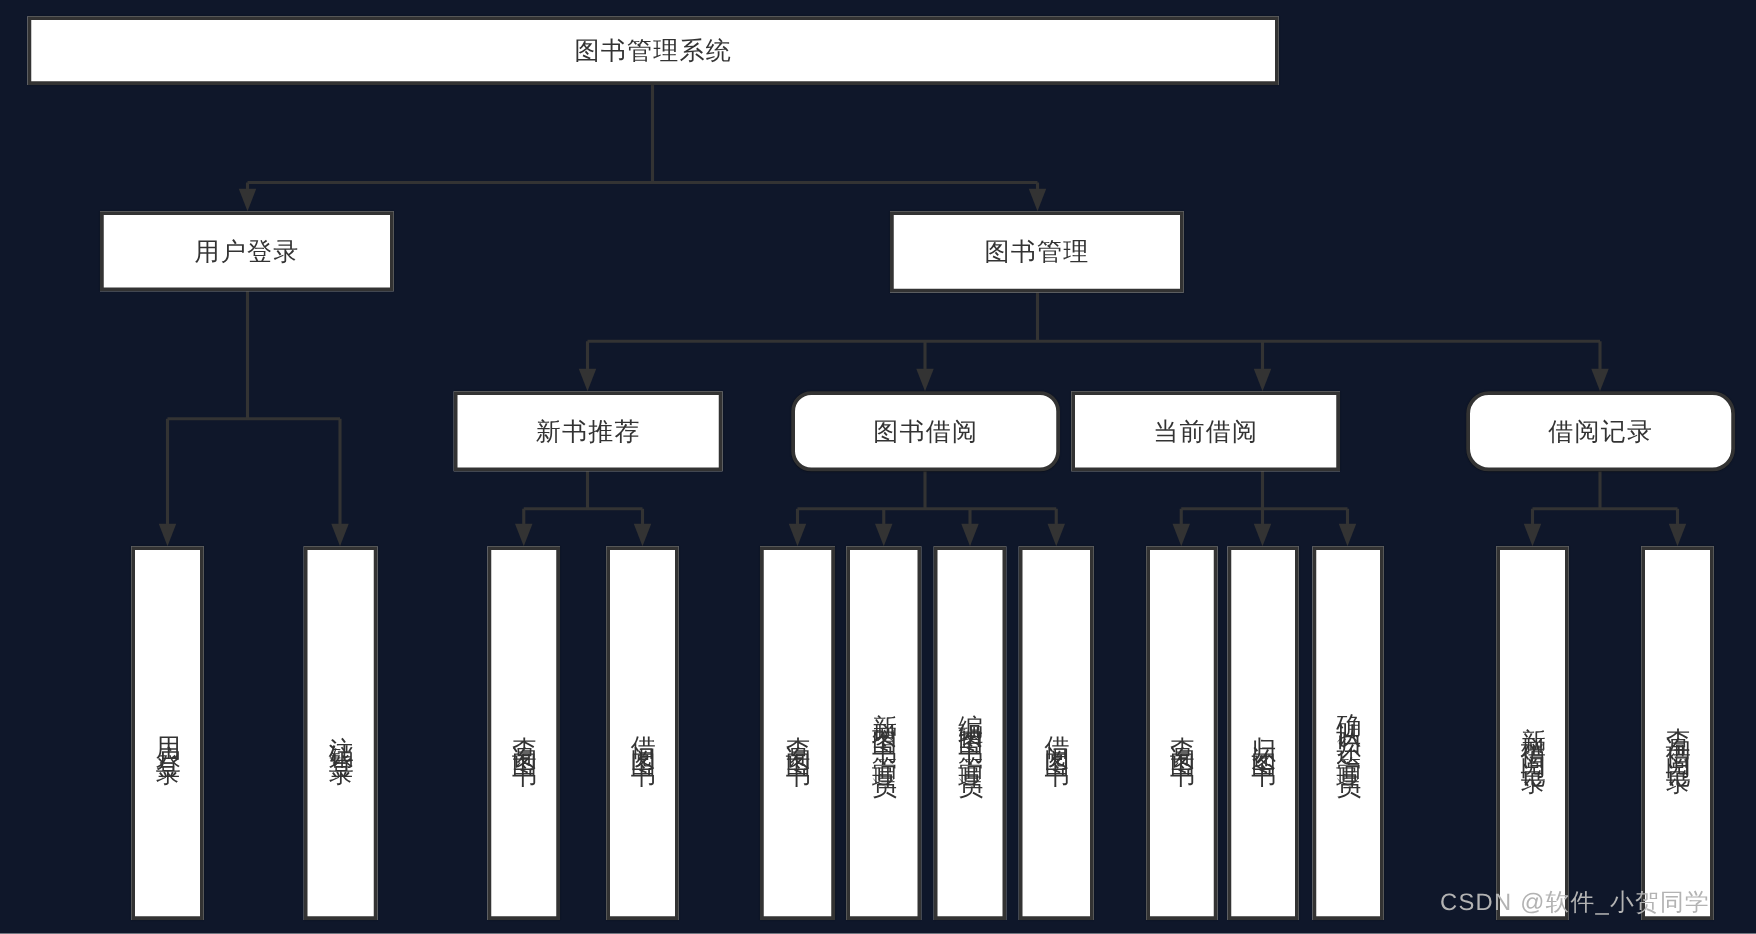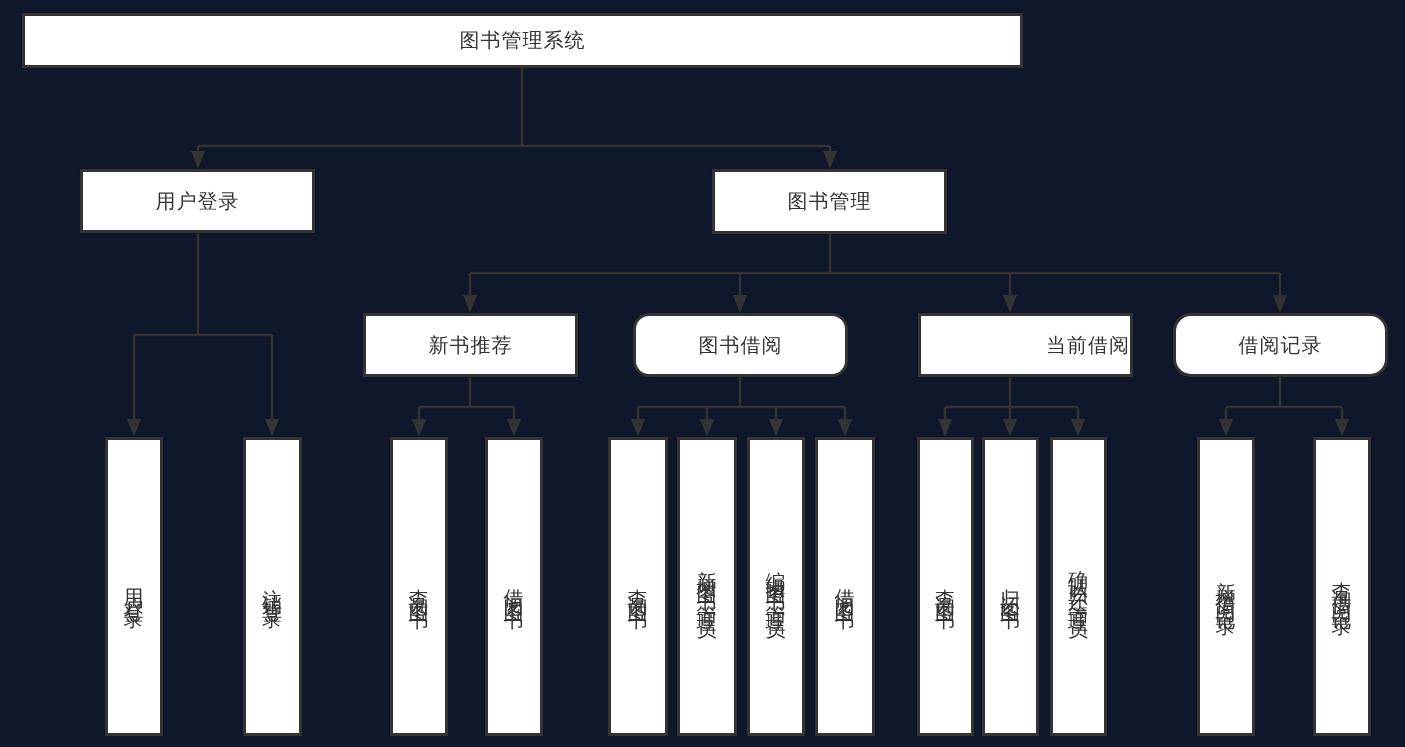--- a/index.html
+++ b/index.html
@@ -34,21 +34,21 @@
     box-shadow: 0 0 1px rgba(0,0,0,0.35);
   }
   .box.root   { left: 22px;  top: 13px;  width: 1001px; height: 55px; }
 
   .box.lvl2a  { left: 80px;  top: 169px; width: 235px; height: 64px; }
   .box.lvl2b  { left: 712px; top: 169px; width: 235px; height: 65px; justify-content: center; }
 
   .box.lvl3   { top: 313px; width: 215px; height: 64px; }
   .box.lvl3a  { left: 363px; }
   .box.lvl3b  { left: 633px; border-radius: 16px; }
-  .box.lvl3c  { left: 918px; justify-content: flex-end; }
+  .box.lvl3c  { left: 857px; }
   .box.lvl3d  { left: 1173px; border-radius: 18px; }
 
   .box.leaf   { top: 437px; height: 299px; padding: 4px 0; }
   .vtext {
     writing-mode: vertical-rl;
     text-orientation: mixed;
     letter-spacing: 7px;
     font-size: 20px;
     color: #333333;
     line-height: 1;
@@ -178,14 +178,15 @@
     <span class="vtext">确认归还（管理员）</span>
   </div>
 
   <div class="box leaf l41">
     <span class="vtext">新增借阅记录</span>
   </div>
   <div class="box leaf l42">
     <span class="vtext">查询借阅记录</span>
   </div>
 
+  <div class="watermark">CSDN @软件_小贺同学</div>
 
 </div>
 
 </body></html>

